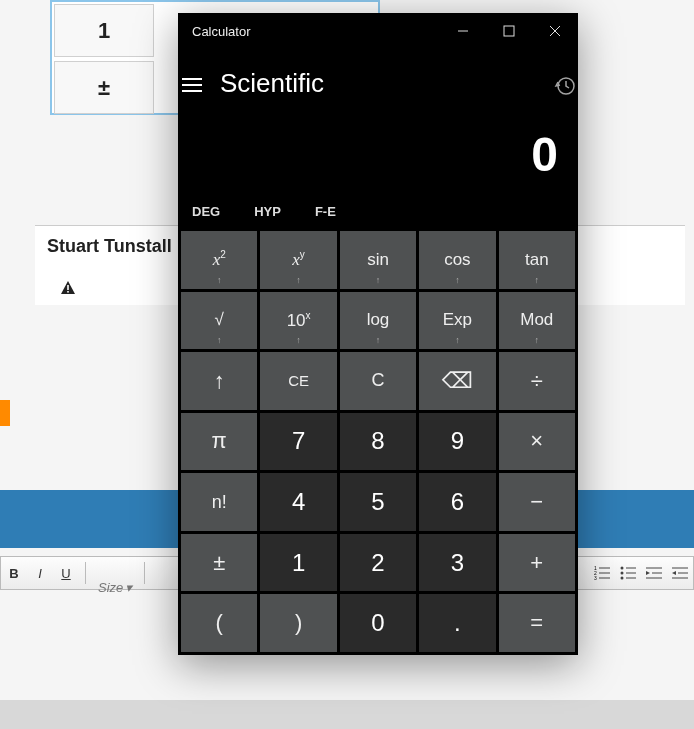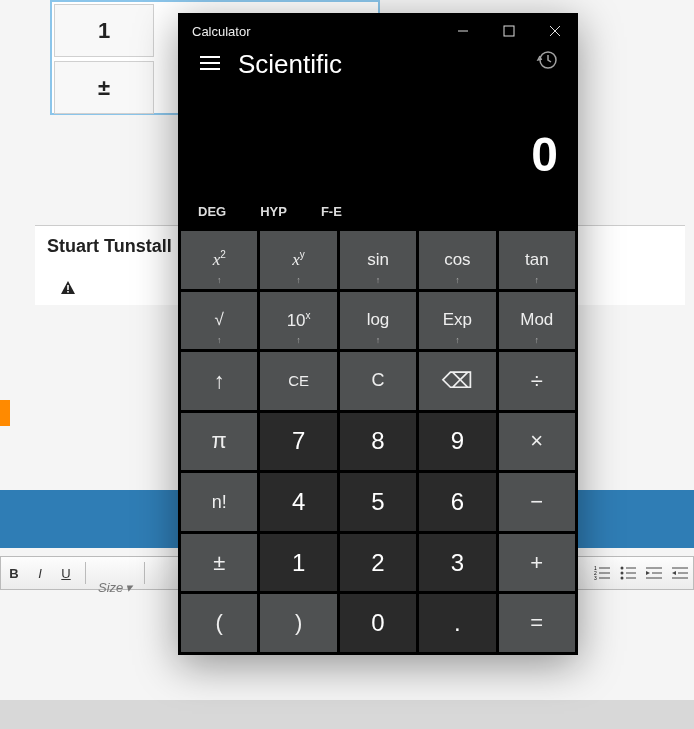--- a/index.html
+++ b/index.html
@@ -21,29 +21,29 @@
   .tb-size { font-style: italic; color: #777; padding: 0 4px; display: flex; align-items: flex-start; gap: 2px; margin-top: 28px; }
   .bg-footer { position: absolute; left: 0; top: 700px; width: 694px; height: 30px; background: #d8d8d8; }
 
   
   .calc-window { position: absolute; left: 178px; top: 13px; width: 400px; height: 642px; background: #000000; box-shadow: 0 10px 40px rgba(0,0,0,0.4); color: #fff; display: flex; flex-direction: column; }
   .titlebar { height: 36px; display: flex; align-items: center; padding: 0 0 0 14px; font-size: 13px; color: #eee; }
   .titlebar-spacer { flex: 1; }
   .winbtn { width: 46px; height: 36px; display: flex; align-items: center; justify-content: center; cursor: pointer; }
   .winbtn svg { stroke: #ddd; }
   
-  .header-row { height: 50px; display: flex; align-items: flex-start; padding: 0 18px; gap: 14px; }
+  .header-row { height: 50px; display: flex; align-items: flex-end; padding: 0 0; gap: 14px; }
   .hamburger { width: 28px; height: 28px; display: flex; align-items: center; justify-content: center; cursor: pointer; }
   .mode-title { font-size: 26px; font-weight: 400; color: #fff; flex: 1; }
   .history-icon { width: 24px; height: 24px; opacity: 0.8; cursor: pointer; }
   
   .display-area { height: 95px; display: flex; align-items: flex-end; justify-content: flex-end; padding: 0 20px 12px 0; }
   .display-value { font-size: 48px; font-weight: 600; color: #fff; }
   
-  .mode-row { height: 34px; display: flex; align-items: center; padding: 0 20px; gap: 34px; font-size: 13px; font-weight: 600; color: #ddd; }
+  .mode-row { height: 34px; display: flex; align-items: center; padding: 0 14px; gap: 34px; font-size: 13px; font-weight: 600; color: #ddd; }
   .mem-row { height: 36px; display: flex; align-items: center; justify-content: space-between; padding: 0 8px; font-size: 14px; font-weight: 600; }
   .mem-btn { flex: 1; text-align: center; padding: 6px 0; cursor: pointer; }
   .mem-dim { color: #888; }
   .mem-act { color: #eee; }
   
   .pad { flex: 1; padding: 3px; display: grid; grid-template-columns: repeat(5, 1fr); grid-auto-rows: 1fr; gap: 3px; }
   .key { background: #4f5152; display: flex; flex-direction: column; align-items: center; justify-content: center; font-size: 17px; color: #eee; cursor: pointer; position: relative; }
   .key.func { background: #4f5152; }
   .key.op { background: #4f5152; font-size: 22px; }
   .key.num { background: #2a2a2a; font-size: 24px; font-weight: 500; color: #fff; }

